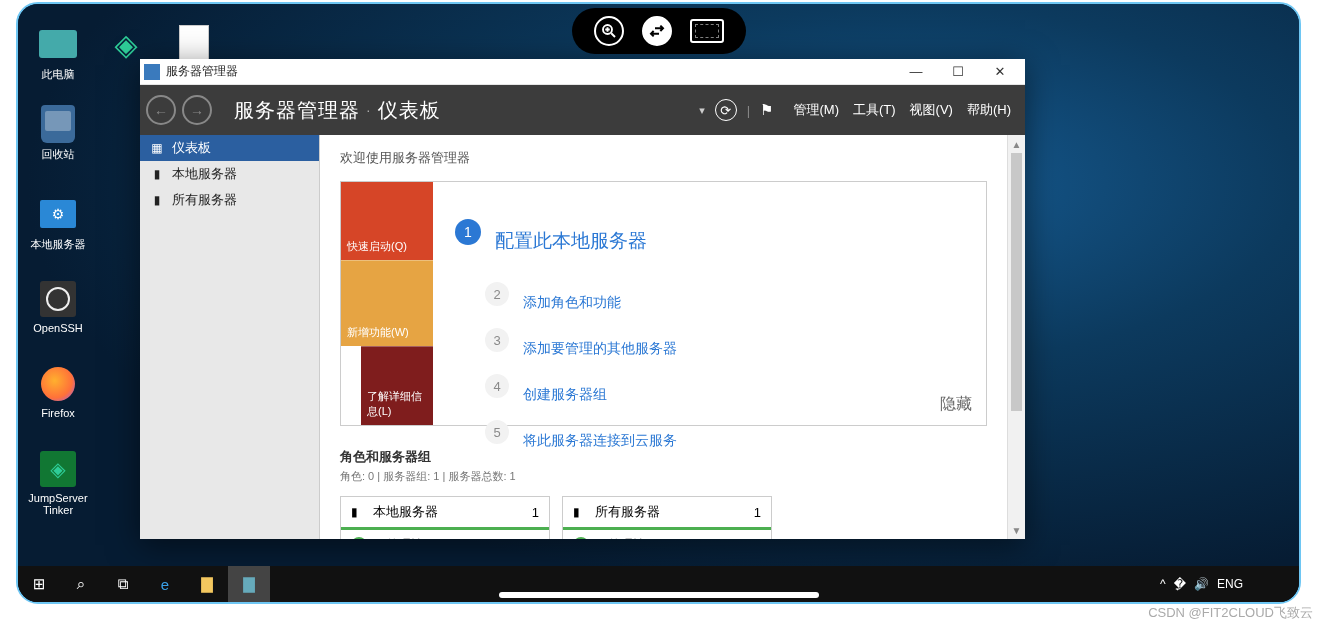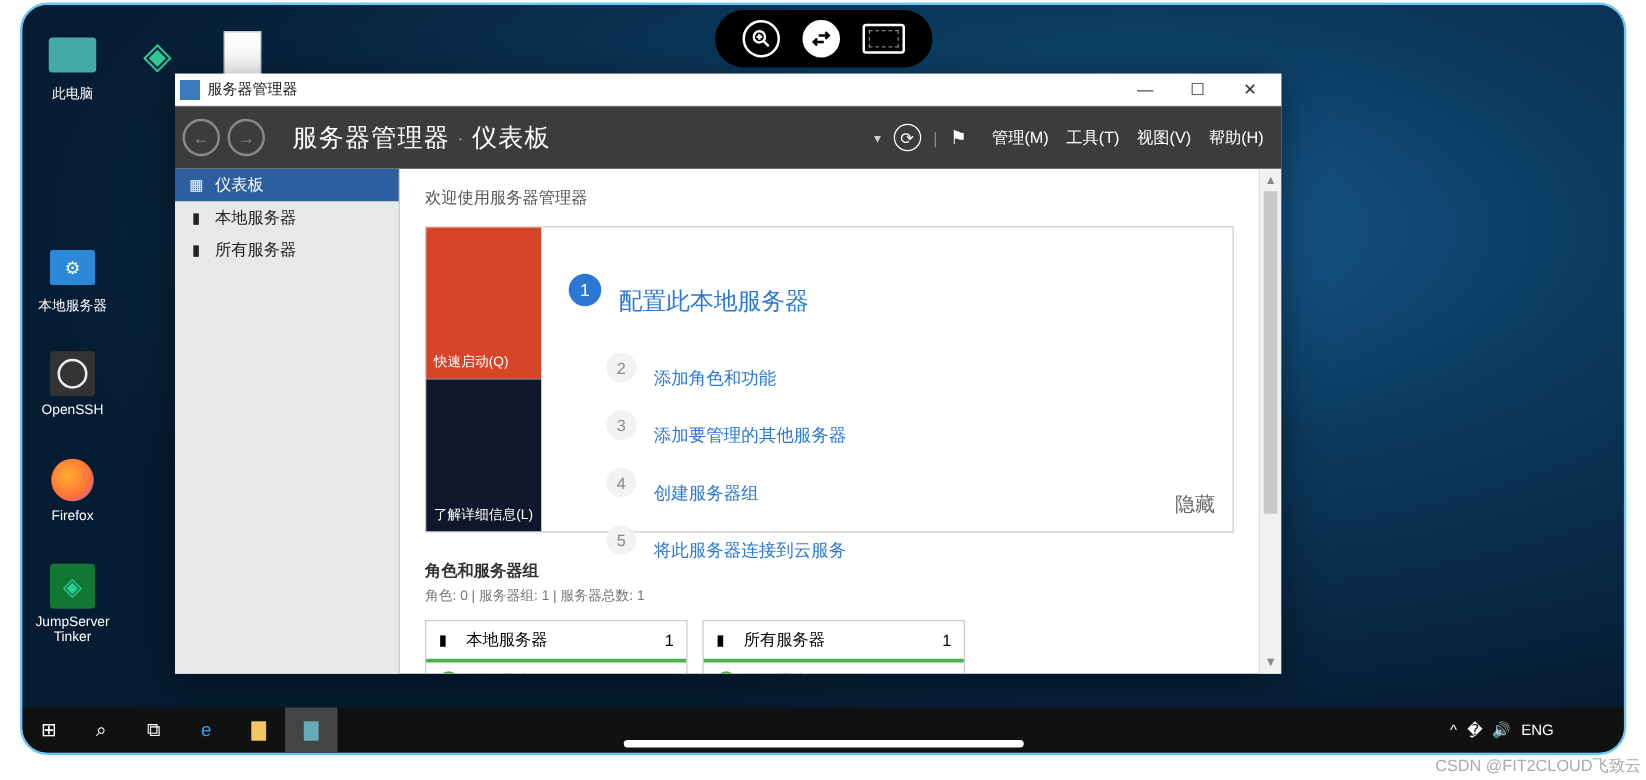--- a/index.html
+++ b/index.html
@@ -54,21 +54,21 @@
   .side-item.sel { background:#2b5fa0; color:#fff; }
   .side-ico { width:14px; display:flex; justify-content:center; font-size:12px; }
 
   .main { flex:1; padding:14px 20px 0; overflow:hidden; position:relative; display:flex; flex-direction:column; }
   .welcome-hdr { font-size:13px; color:#555; margin-bottom:14px; }
   .card { border:1px solid #ccc; display:flex; height:245px; }
   .card-left { width:92px; display:flex; flex-direction:column; border-right:0; }
   .cl-block { flex:1; color:#fff; font-size:11px; display:flex; align-items:flex-end; padding:6px; }
   .cl1 { background:#d64527; }
   .cl2 { background:#e6a443; flex:1.1; border-top:1px solid rgba(255,255,255,0.3); }
-  .cl3 { background:#0f172a; border-top:1px solid rgba(255,255,255,0.3); }
+  .cl3 { background:#7f1d1d; border-top:1px solid rgba(255,255,255,0.3);margin-left:20px; }
   .card-right { flex:1; padding:18px 22px; position:relative; }
   .step { display:flex; align-items:center; gap:14px; margin:10px 0 10px 30px; }
   .step.first { margin-left:0; margin-bottom:22px; }
   .snum { width:24px; height:24px; border-radius:50%; display:flex; align-items:center; justify-content:center; font-size:13px; color:#8a8a8a; background:#f2f2f2; }
   .step.first .snum { background:#2b78d4; color:#fff; width:26px; height:26px; font-size:14px; }
   .slabel { font-size:14px; color:#2b78d4;margin-top:18px; }
   .step.first .slabel { font-size:19px; }
   .hide-link { position:absolute; right:14px; bottom:10px; font-size:16px; color:#666; }
 
   .groups-hdr { margin-top:22px; font-size:13px; color:#333; font-weight:bold; }
@@ -90,20 +90,23 @@
 </style>
 </head>
 <body>
 
 <div class="frame">
   <div class="desktop">
 
     <div class="di" style="left:10px; top:20px"><div class="ico">
           <div class="mon"></div>
         </div><span>此电脑</span></div>
+    <div class="di" style="left:10px; top:100px"><div class="ico">
+          <div class="bin"></div>
+        </div><span>回收站</span></div>
     <div class="di" style="left:10px; top:190px"><div class="ico">
           <div class="cpanel">⚙</div>
         </div><span>本地服务器</span></div>
     <div class="di" style="left:10px; top:275px"><div class="ico">
           <div class="ssh"></div>
         </div><span>OpenSSH</span></div>
     <div class="di" style="left:10px; top:360px"><div class="ico">
           <div class="ff"></div>
         </div><span>Firefox</span></div>
     <div class="di" style="left:10px; top:445px"><div class="ico">
@@ -164,20 +167,23 @@
               <span class="side-ico">▮</span>
               <span>所有服务器</span>
             </div>
         </div>
         <div class="main">
           <div class="welcome-hdr">欢迎使用服务器管理器</div>
           <div class="card">
             <div class="card-left">
               <div class="cl-block cl1">
                   <span>快速启动(Q)</span>
+                </div>
+              <div class="cl-block cl2">
+                  <span>新增功能(W)</span>
                 </div>
               <div class="cl-block cl3">
                   <span>了解详细信息(L)</span>
                 </div>
             </div>
             <div class="card-right">
               <div class="step first">
                   <div class="snum">1</div>
                   <div class="slabel">配置此本地服务器</div>
                 </div>

